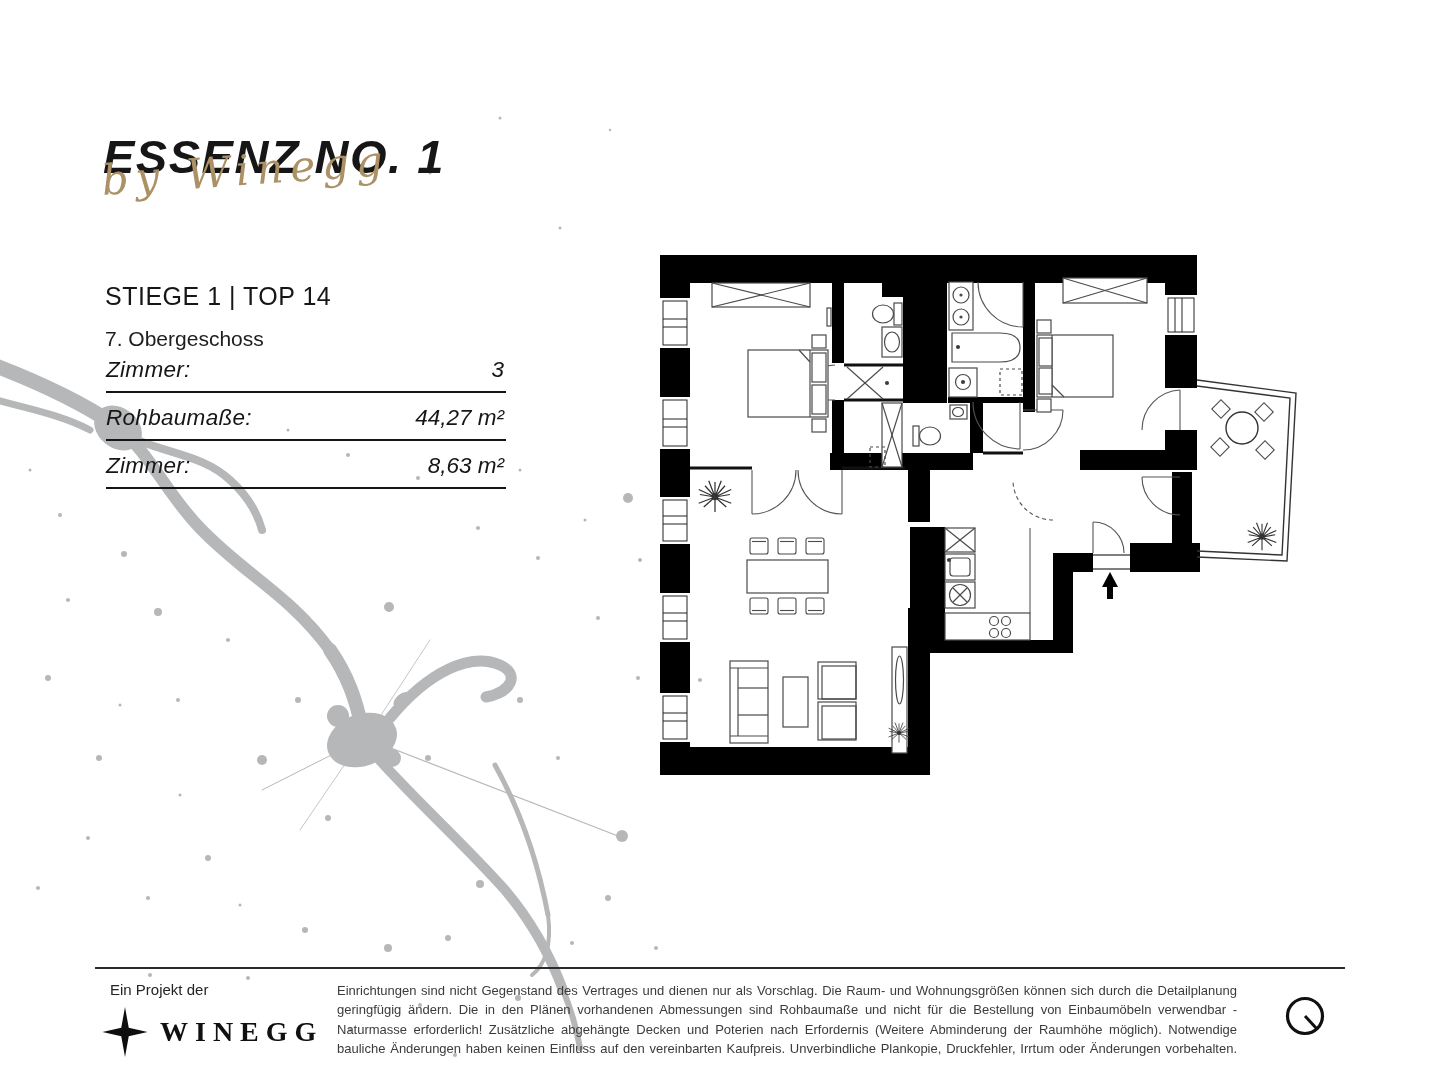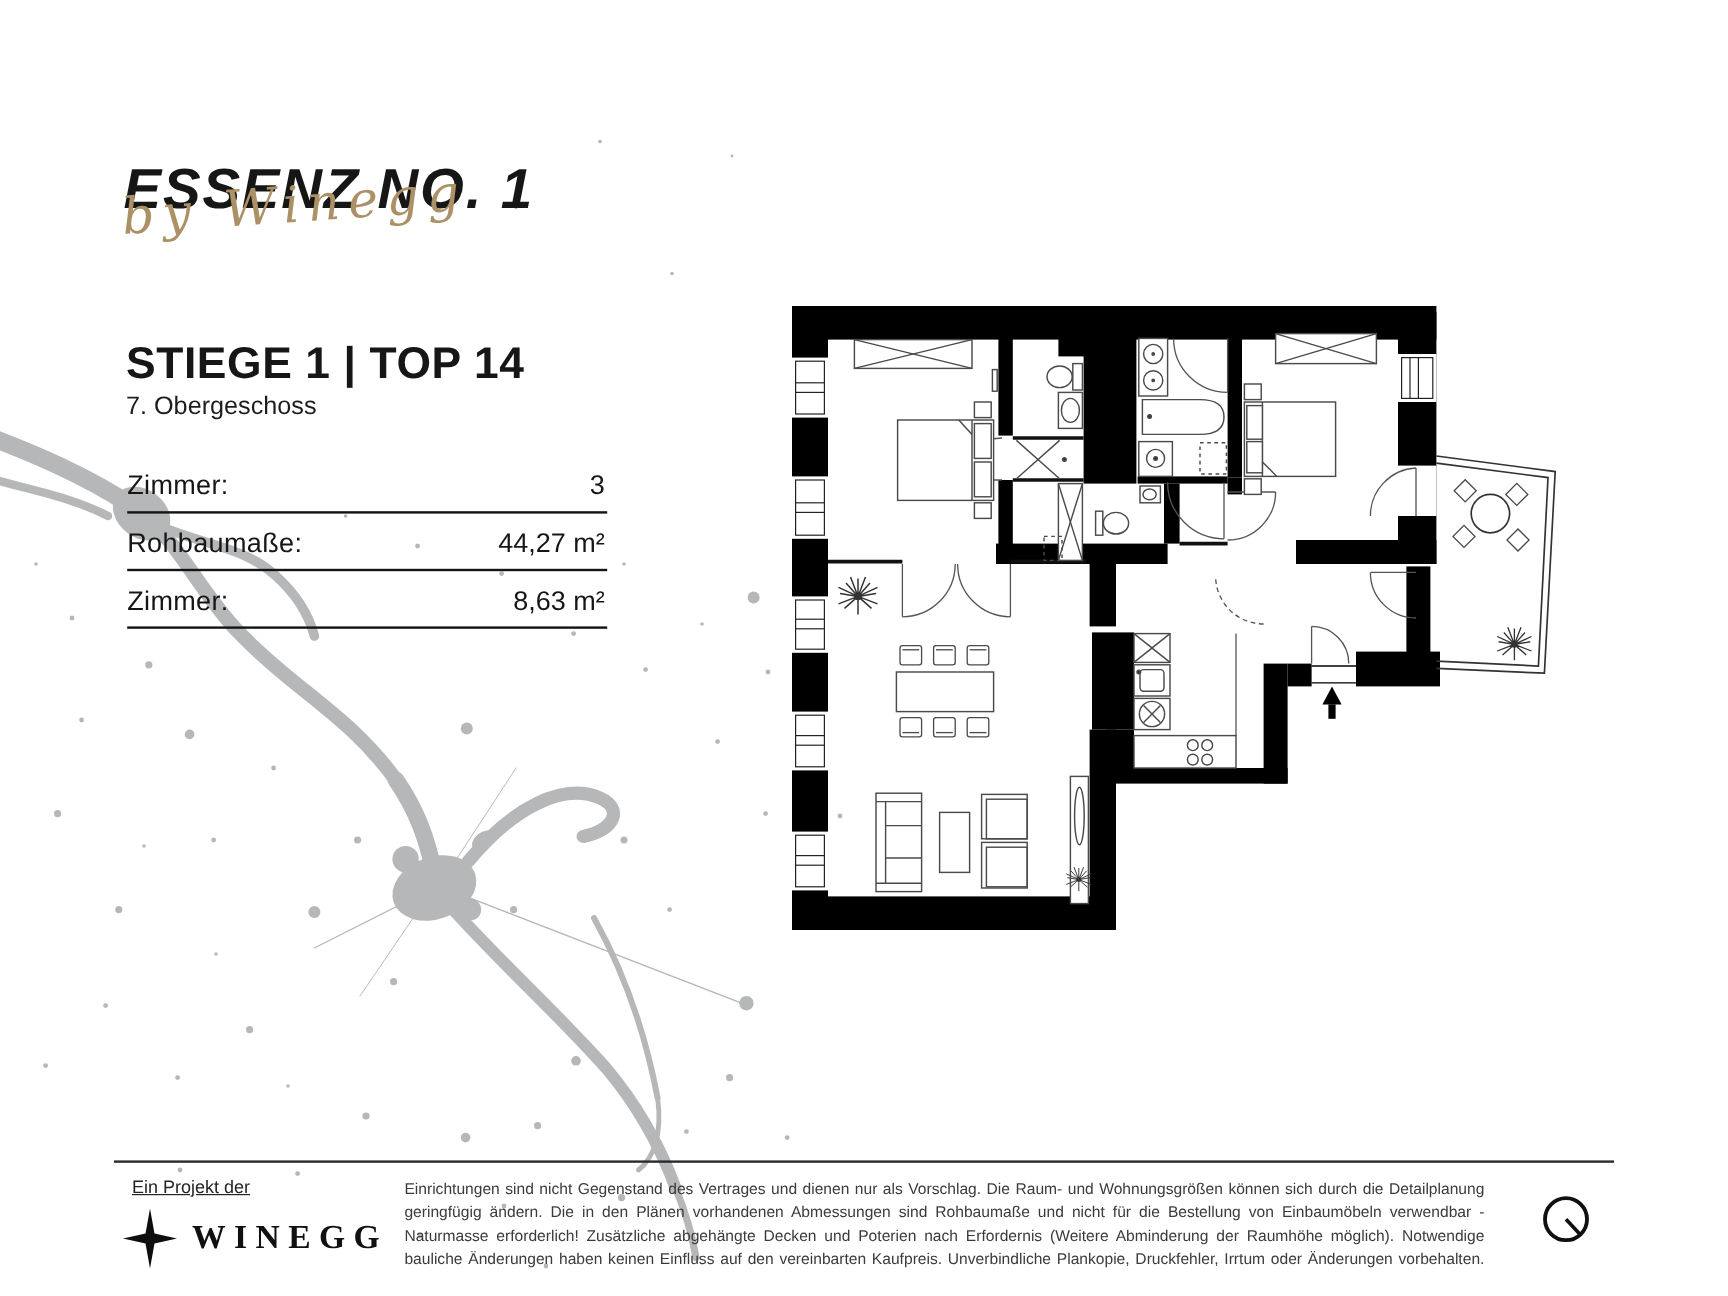--- a/index.html
+++ b/index.html
@@ -5,33 +5,33 @@
   html,body{margin:0;padding:0;background:#fff;}
   .page{position:relative;width:1440px;height:1080px;background:#ffffff;overflow:hidden;
         font-family:"Liberation Sans",sans-serif;color:#161616;}
   .splatter{position:absolute;left:0;top:0;z-index:0;}
   .layer{position:absolute;z-index:1;}
 
   .title{left:103px;top:102px;font-size:47px;font-weight:700;letter-spacing:1.5px;line-height:1;font-style:italic;}
   .byline{left:100px;top:156px;font-family:"DejaVu Serif",serif;font-style:italic;
           font-size:42px;letter-spacing:7px;transform:rotate(-4deg);transform-origin:left top;}
 
-  .unit-title{left:105px;top:283px;font-size:37px;font-weight:700;letter-spacing:.5px;line-height:1.1;}
+  .unit-title{left:105px;top:283px;font-size:25px;font-weight:400;letter-spacing:.5px;line-height:1.1;}
   .floor-label{left:105px;top:327px;font-size:21px;color:#1d1d1d;}
 
-  .specs{left:106px;top:380px;width:400px;}
+  .specs{left:106px;top:345px;width:400px;font-style:italic;}
   .spec-row{display:flex;justify-content:space-between;align-items:baseline;
             padding:12px 2px 8px 0;border-bottom:2px solid #141414;font-size:22.5px;}
   .spec-label{letter-spacing:.3px;}
   .spec-value{text-align:right;}
 
   .plan{left:655px;top:250px;width:650px;height:530px;}
 
   .footer-line{left:95px;top:967px;width:1250px;height:2px;background:#2b2b2b;}
-  .project-label{left:110px;top:981px;font-size:15px;color:#242424;text-decoration:underline;}
+  .project-label{left:110px;top:981px;font-size:15px;color:#242424;}
   .logo{left:100px;top:1002px;display:flex;align-items:center;gap:10px;}
   .logo-text{font-family:"Liberation Serif",serif;font-size:28px;font-weight:700;letter-spacing:7px;color:#101010;}
   .disclaimer{left:337px;top:981px;width:900px;font-size:13px;line-height:19.4px;
               text-align:justify;text-align-last:justify;color:#3b3b3b;}
   .north{left:1283px;top:994px;}
 </style>
 </head>
 <body>
 
 <div class="page">

